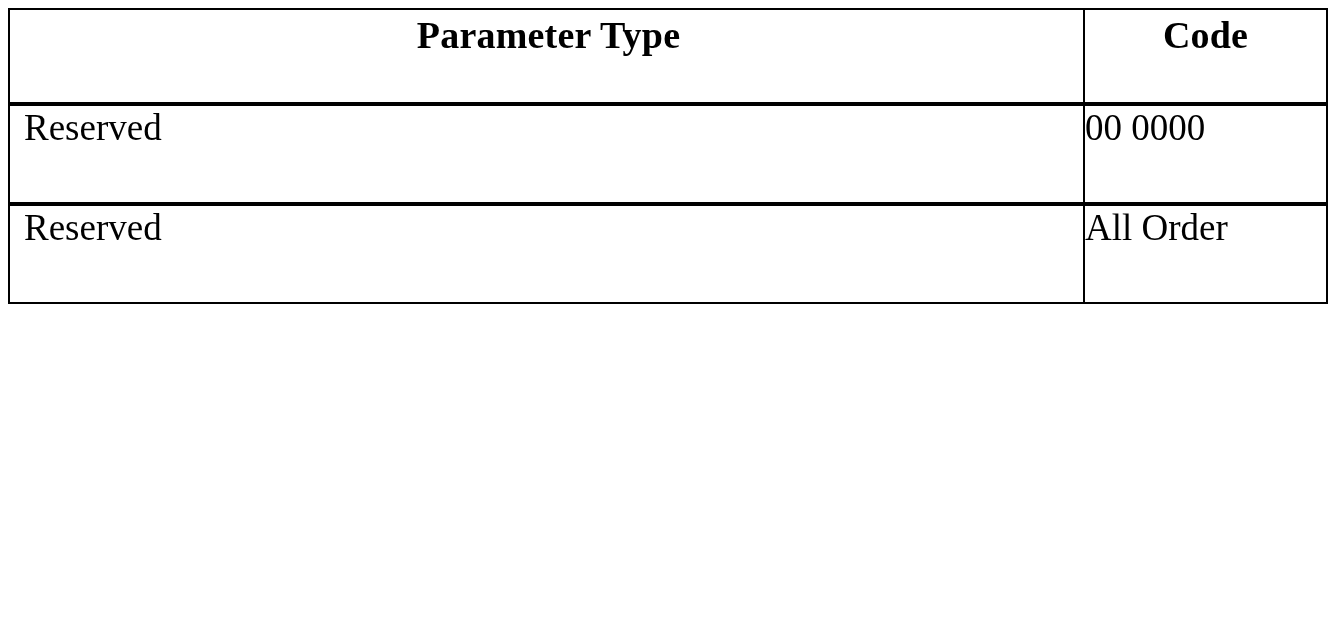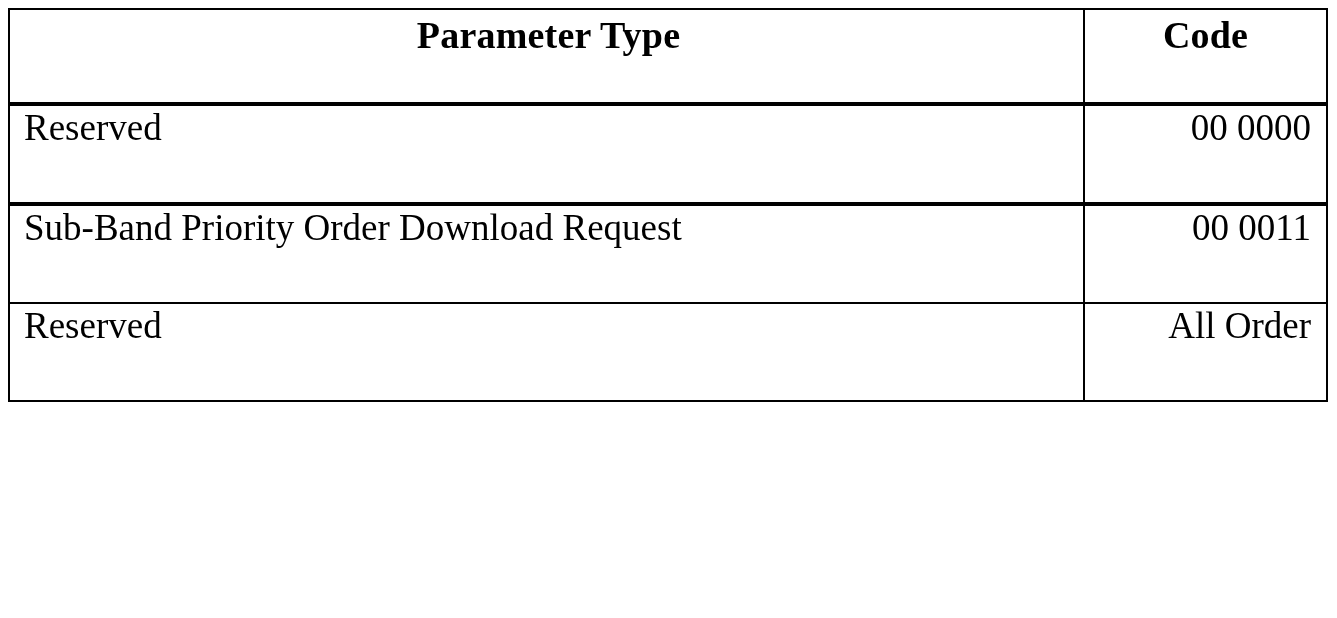--- a/index.html
+++ b/index.html
@@ -72,21 +72,21 @@
   tr.row-subband td { height: 96px; }
   tr.row-reserved-bottom td { height: 96px; }
 
   .cell-inner {
     padding: 2px 10px 0 14px;
     font-size: 37px;
     line-height: 1.08;
     white-space: nowrap;
   }
   .cell-inner.center {
-    text-align: right;
+    text-align: left;
     padding-left: 0;
     padding-right: 15px;
   }
 </style>
 </head>
 <body>
 
 <div class="page">
 
   <table class="param-table">
@@ -106,28 +106,20 @@
     </thead>
     <tbody>
       <tr class="data-row row-reserved-top">
         <td>
           <div class="cell-inner">Reserved</div>
         </td>
         <td>
           <div class="cell-inner center">00 0000</div>
         </td>
       </tr>
-      <tr class="data-row row-subband">
-        <td>
-          <div class="cell-inner">Sub-Band Priority Order Download Request</div>
-        </td>
-        <td>
-          <div class="cell-inner center">00 0011</div>
-        </td>
-      </tr>
       <tr class="data-row row-reserved-bottom">
         <td>
           <div class="cell-inner">Reserved</div>
         </td>
         <td>
           <div class="cell-inner center">All Order</div>
         </td>
       </tr>
     </tbody>
   </table>

